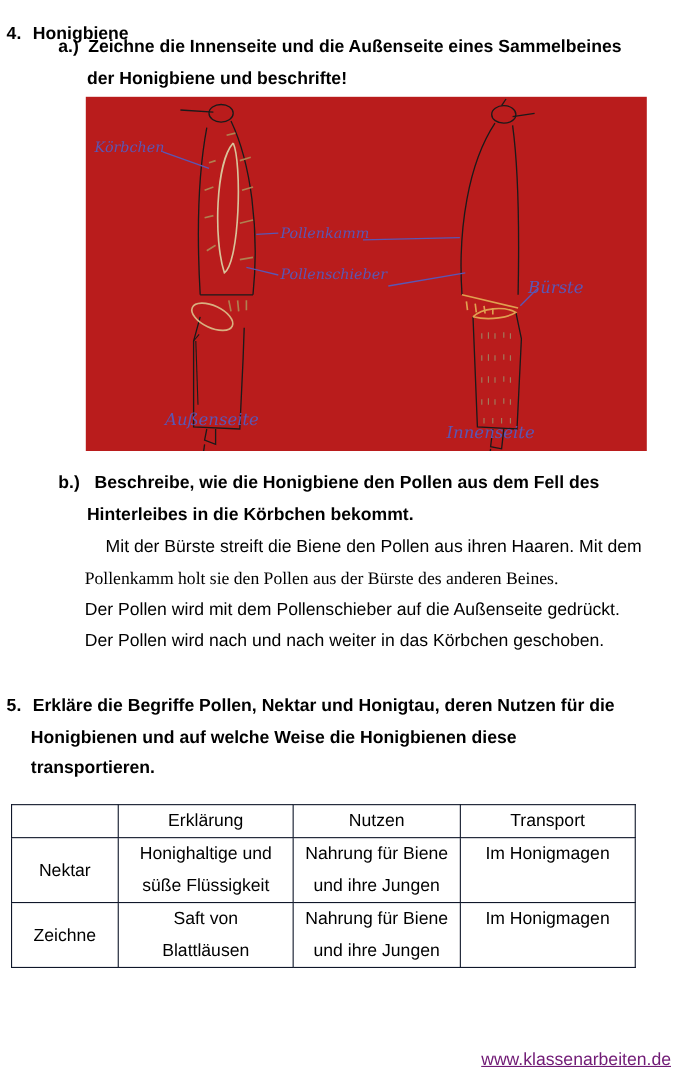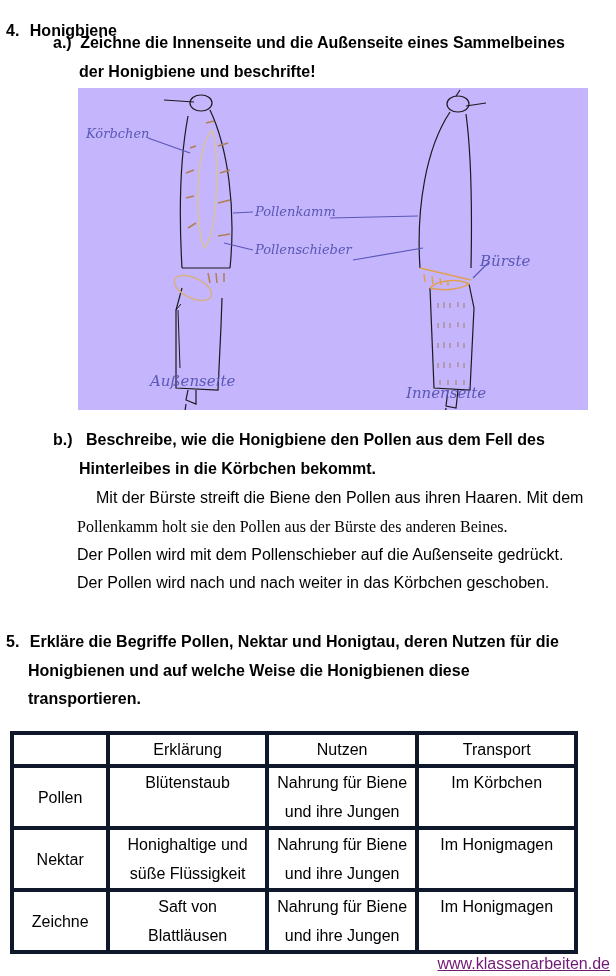--- a/index.html
+++ b/index.html
@@ -3,26 +3,26 @@
 <meta charset="utf-8">
 <style>
   html, body { margin: 0; padding: 0; background: #ffffff; }
   body { width: 616px; height: 976px; position: relative; overflow: hidden;
          font-family: "Liberation Sans", sans-serif; color: #000; }
   .abs { position: absolute; }
   .h-bold { font-weight: bold; font-size: 16px; line-height: 20px; white-space: nowrap; }
   .body-text { font-size: 16px; line-height: 20px; white-space: nowrap; }
 
   #drawing { position: absolute; left: 78px; top: 88px; width: 510px; height: 322px;
-             background: #c4b5fd; }
+             background: #b91c1c; }
   .hand { font-family: "DejaVu Serif", serif; font-style: italic; fill: #5a57b5; }
 
   table#answer-table { position: absolute; left: 10px; top: 731px; width: 568px;
                        border-collapse: collapse; font-size: 16px; }
-  #answer-table td { border: 4px solid #0f172a; text-align: center; vertical-align: top;
+  #answer-table td { border: 1px solid #0f172a; text-align: center; vertical-align: top;
                      padding: 0 4px; line-height: 29px; }
   #answer-table td.rowhead { vertical-align: middle; }
   #answer-table tr.header td { height: 28px; vertical-align: middle; }
   #answer-table col.c0 { width: 96px; }
   #answer-table col.c1 { width: 158px; }
   #answer-table col.c2 { width: 150px; }
   #answer-table col.c3 { width: 158px; }
 
   #footer-link { position: absolute; right: 6px; top: 955px; font-size: 16px; color: #701a75;
                  text-decoration: underline; }
@@ -144,32 +144,20 @@
       <col class="c3">
     </colgroup>
   <tbody>
       <tr class="header">
     <td></td>
     <td>Erklärung</td>
     <td>Nutzen</td>
     <td>Transport</td>
   </tr>
   <tr>
-    <td class="rowhead">Pollen</td>
-    <td>
-          <div>Blütenstaub</div>
-          <div>&nbsp;</div>
-        </td>
-    <td>
-          <div>Nahrung für Biene</div>
-          <div>und ihre Jungen</div>
-        </td>
-    <td>Im Körbchen</td>
-  </tr>
-  <tr>
     <td class="rowhead">Nektar</td>
     <td>
           <div>Honighaltige und</div>
           <div>süße Flüssigkeit</div>
         </td>
     <td>
           <div>Nahrung für Biene</div>
           <div>und ihre Jungen</div>
         </td>
     <td>Im Honigmagen</td>

